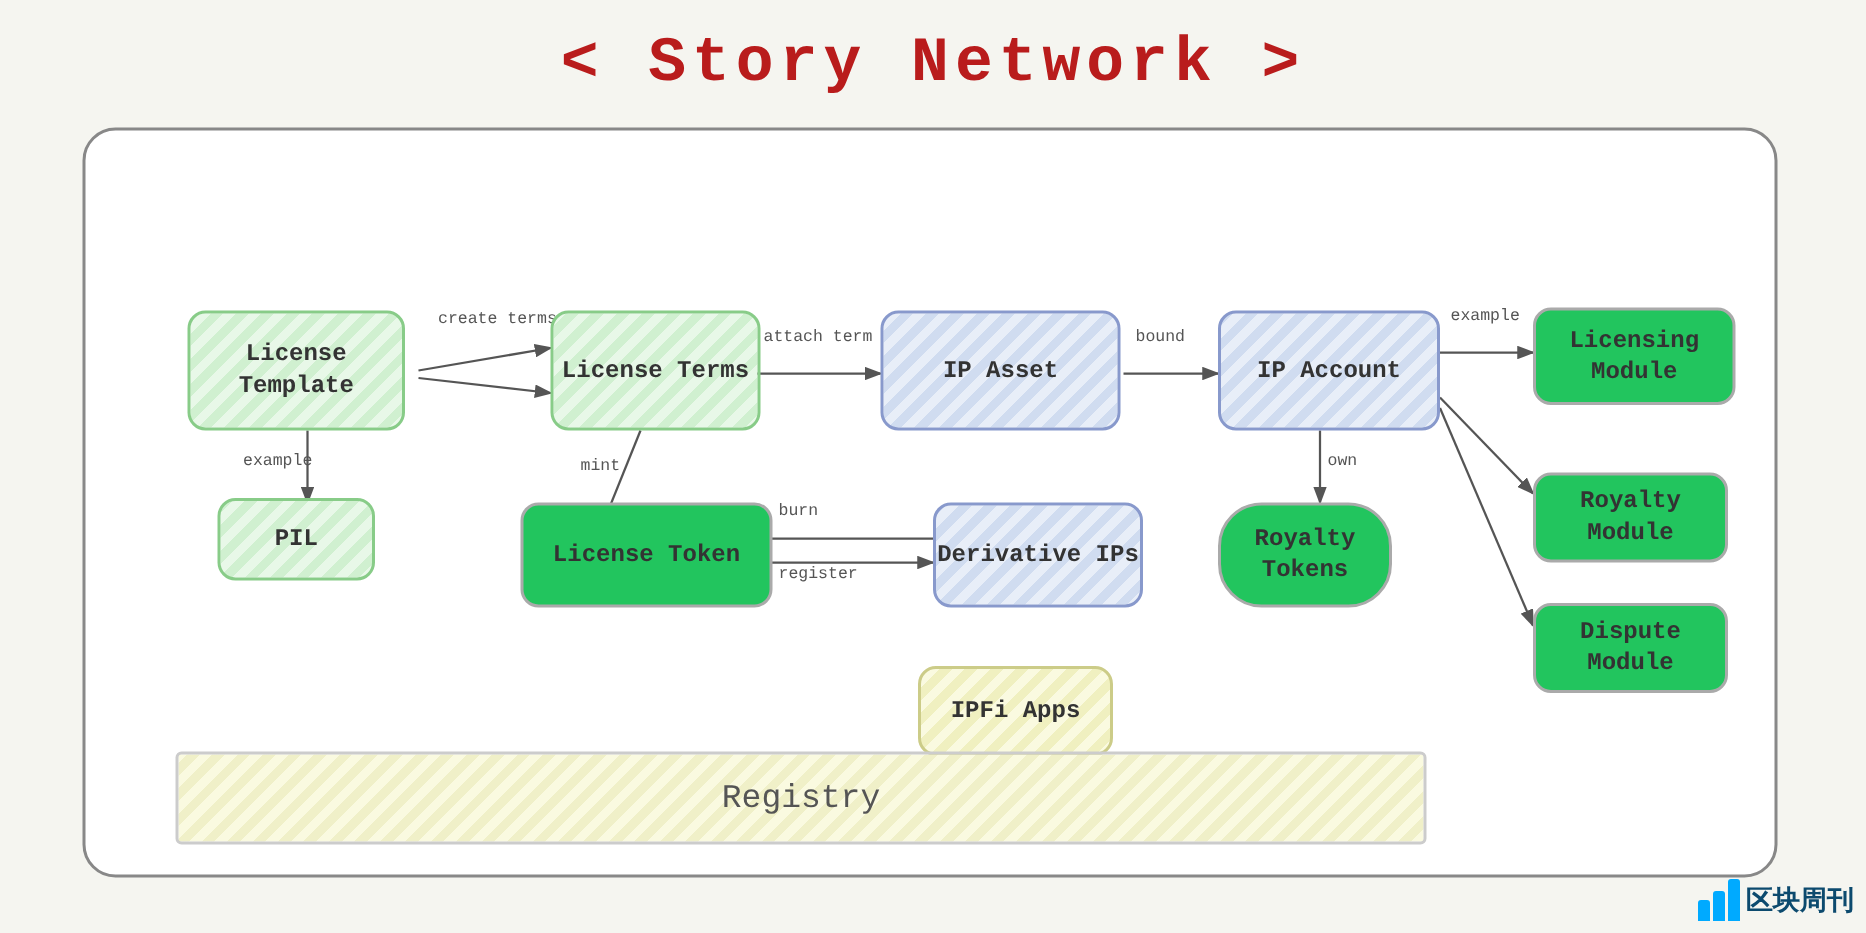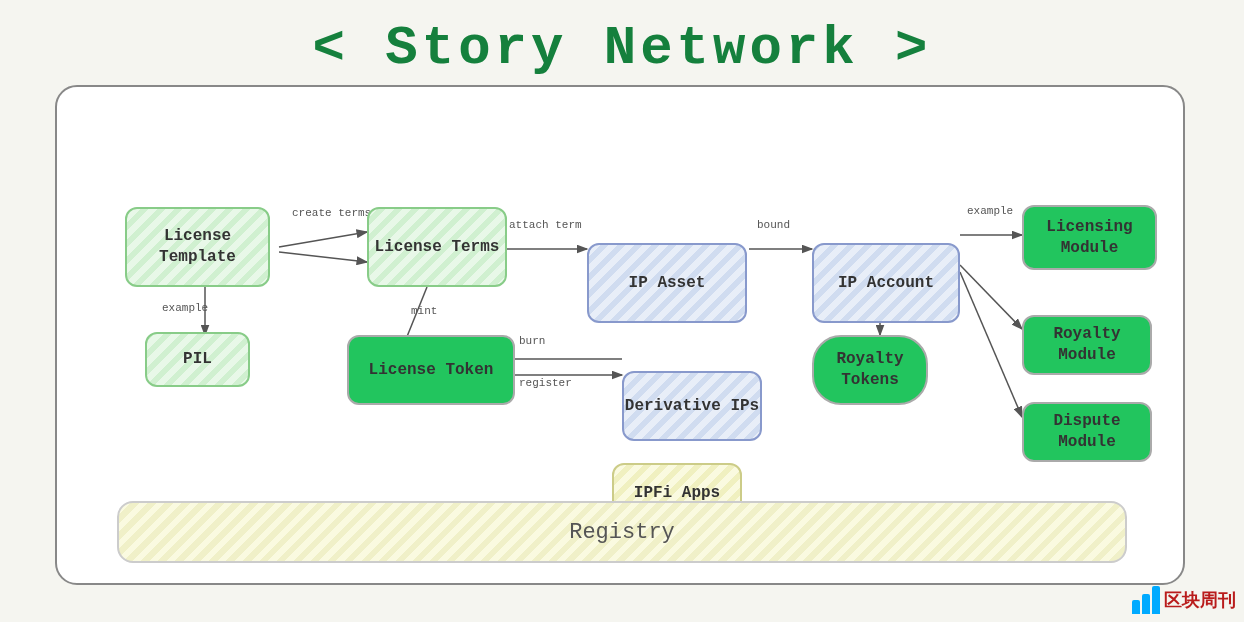--- a/index.html
+++ b/index.html
@@ -8,26 +8,26 @@
       width: 1244px;
       height: 622px;
       background: #f5f5f0;
       font-family: 'Courier New', Courier, monospace;
       overflow: hidden;
       position: relative;
     }
 
     .title {
       text-align: center;
-      font-size: 54px;
+      font-size: 42px;
       font-weight: bold;
       padding: 18px 0 10px 0;
       font-family: 'Courier New', Courier, monospace;
       letter-spacing: 4px;
-      color: #15803d;
+      color: #b91c1c;
     }
 
     .main-container {
       position: absolute;
       left: 55px;
       top: 85px;
       width: 1130px;
       height: 500px;
       border: 2.5px solid #888;
       border-radius: 22px;
@@ -39,24 +39,24 @@
       position: relative;
       width: 100%;
       height: 420px;
     }
 
     
     .registry-bar {
       position: absolute;
       bottom: 20px;
       left: 60px;
-      width: 1010px;
+      width: 834px;
       height: 62px;
       border: 2px solid #ccc;
-      border-radius: 16px;
+      border-radius: 4px;
       background: repeating-linear-gradient(
         -45deg,
         #fafae0,
         #fafae0 6px,
         #f0f0c8 6px,
         #f0f0c8 12px
       );
       display: flex;
       align-items: center;
       justify-content: center;
@@ -93,21 +93,20 @@
 
     .node-blue {
       background: repeating-linear-gradient(
         -45deg,
         #e8eef8,
         #e8eef8 6px,
         #d0dcf0 6px,
         #d0dcf0 12px
       );
       border: 2px solid #8899cc;
-      margin-top: 36px;
     }
 
     .node-white {
       background: #22c55e;
       border: 2px solid #aaa;
     }
 
     .node-yellow {
       background: repeating-linear-gradient(
         -45deg,
@@ -156,21 +155,21 @@
 
     .watermark-bar {
       width: 8px;
       background: #00aaff;
       border-radius: 2px 2px 0 0;
     }
 
     .watermark-text {
       font-size: 18px;
       font-weight: bold;
-      color: #b91c1c;
+      color: #0c4a6e;
       font-family: sans-serif;
     }
   </style>
 </head>
 <body>
 
 <div class="title">&lt; Story Network &gt;</div>
 
 <div class="main-container">
   <div class="diagram-area">
@@ -209,21 +208,21 @@
       <line x1="903" y1="185" x2="965" y2="330" stroke="#555" stroke-width="1.5" marker-end="url(#arrowhead)"></line>
     </svg>
 
     <div class="arrow-label" style="left:235px; top:120px;">create
 terms</div>
     <div class="arrow-label" style="left:452px; top:132px;">attach
 term</div>
     <div class="arrow-label" style="left:700px; top:132px;">bound</div>
     <div class="arrow-label" style="left:910px; top:118px;">example</div>
     <div class="arrow-label" style="left:105px; top:215px;">example</div>
-    <div class="arrow-label" style="left:330px; top:218px;margin-left:24px;">mint</div>
+    <div class="arrow-label" style="left:330px; top:218px;">mint</div>
     <div class="arrow-label" style="left:462px; top:248px;">burn</div>
     <div class="arrow-label" style="left:462px; top:290px;">register</div>
     <div class="arrow-label" style="left:828px; top:215px;">own</div>
 
     <div class="node node-green" style="left:68px; top:120px; width:145px; height:80px;">
       <span>License
 Template</span>
     </div>
 
     <div class="node node-green" style="left:88px; top:245px; width:105px; height:55px;">
@@ -268,21 +267,21 @@
     <div class="node node-white" style="left:965px; top:228px; width:130px; height:60px;">
       <span>Royalty
 Module</span>
     </div>
 
     <div class="node node-white" style="left:965px; top:315px; width:130px; height:60px;">
       <span>Dispute
 Module</span>
     </div>
 
-    <div class="node node-yellow" style="left:555px; top:376px; width:130px; height:60px;">
+    <div class="node node-yellow" style="left:555px; top:357px; width:130px; height:60px;">
       <span>IPFi
 Apps</span>
     </div>
 
   </div>
 
   <div class="registry-bar">
     <span>Registry</span>
   </div>
 </div>

